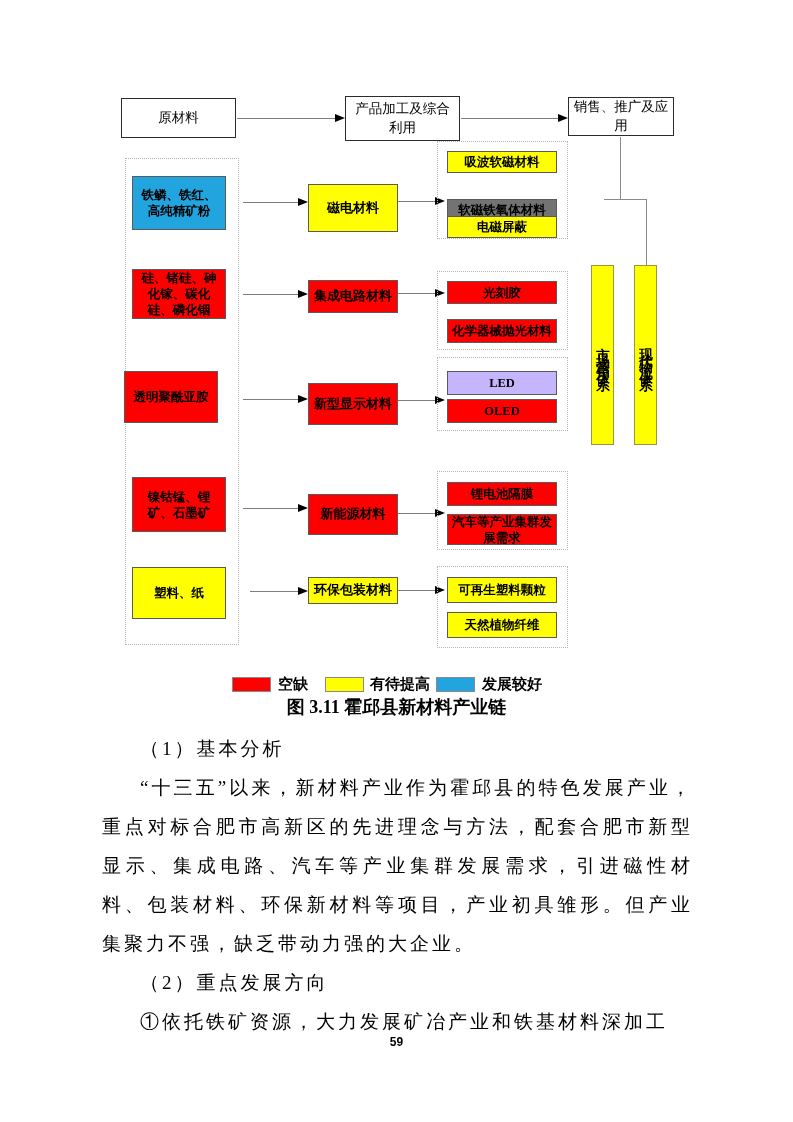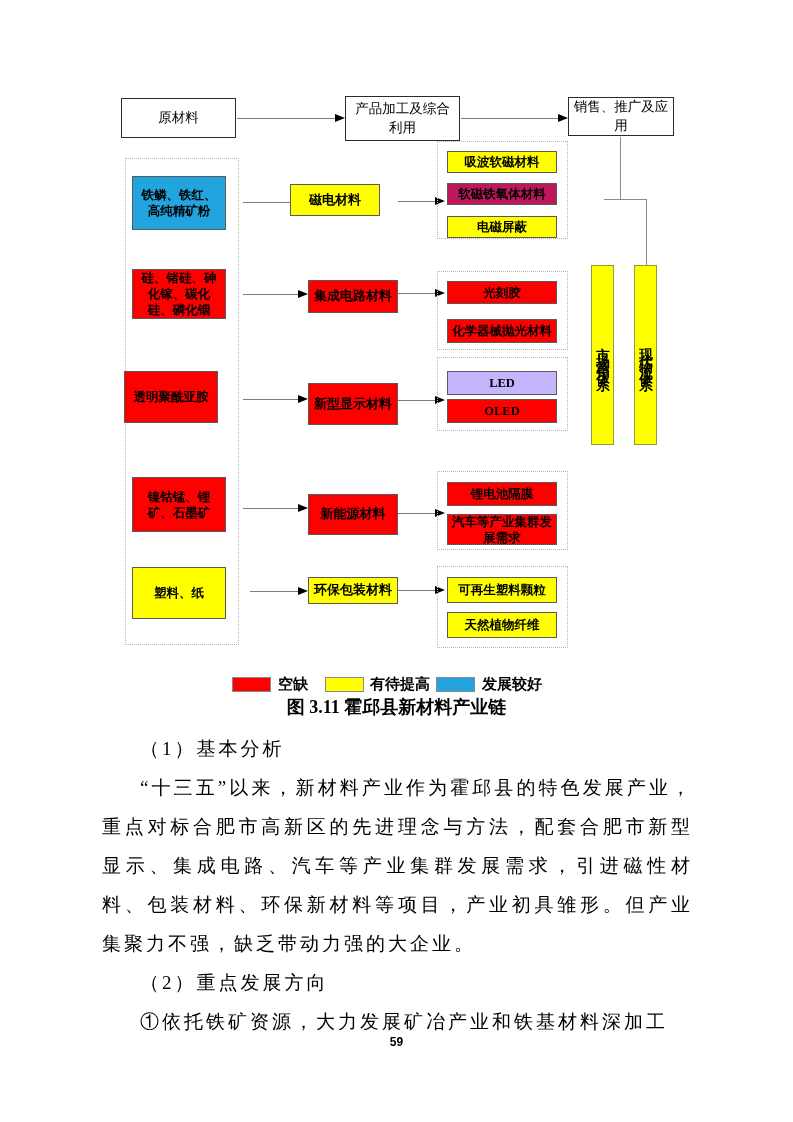--- a/index.html
+++ b/index.html
@@ -57,25 +57,25 @@
     <div class="hline" style="left:604px;top:199px;width:43px;"></div>
     <div class="vline" style="left:646px;top:199px;height:66px;"></div>
 
     <div class="vbar" style="left: 591px; top: 265px; width: 23px; height: 180px; background: rgb(255, 255, 0);">市场营销体系</div>
     <div class="vbar" style="left: 634px; top: 265px; width: 23px; height: 180px; background: rgb(255, 255, 0);">现代物流体系</div>
 
     <div class="dashed" style="left:125px;top:158px;width:114px;height:487px;"></div>
 
     <div class="box fs12" style="left: 132px; top: 176px; width: 94px; height: 54px; background: rgb(34, 165, 223);">铁鳞、铁红、高纯精矿粉</div>
     <div class="arrow" style="left:243px;top:202px;width:63px;"></div>
-    <div class="box fs13" style="left: 290px; top: 184px; width: 90px; height: 32px; background: rgb(255, 255, 0);">磁电材料</div>
+    <div class="box fs13" style="left: 308px; top: 184px; width: 90px; height: 48px; background: rgb(255, 255, 0);">磁电材料</div>
     <div class="arrow" style="left:398px;top:201px;width:45px;"></div>
     <div class="dashed" style="left:437px;top:141px;width:131px;height:98px;"></div>
     <div class="box fs12" style="left: 447px; top: 151px; width: 110px; height: 22px; background: rgb(255, 255, 0);">吸波软磁材料</div>
-    <div class="box fs12" style="left: 447px; top: 183px; width: 110px; height: 22px; background: #be185d;">软磁铁氧体材料</div>
+    <div class="box fs12" style="left: 447px; top: 199px; width: 110px; height: 22px; background: #737373;">软磁铁氧体材料</div>
     <div class="box fs12" style="left: 447px; top: 216px; width: 110px; height: 22px; background: rgb(255, 255, 0);">电磁屏蔽</div>
 
     <div class="box fs12" style="left: 132px; top: 269px; width: 94px; height: 50px; background: rgb(254, 0, 0);">硅、锗硅、砷化镓、碳化硅、磷化铟</div>
     <div class="arrow" style="left:243px;top:294px;width:63px;"></div>
     <div class="box fs13" style="left: 308px; top: 280px; width: 90px; height: 33px; background: rgb(254, 0, 0); text-align: right;">集成电路材料</div>
     <div class="arrow" style="left:398px;top:293px;width:45px;"></div>
     <div class="dashed" style="left:437px;top:271px;width:131px;height:79px;"></div>
     <div class="box fs12" style="left: 447px; top: 281px; width: 110px; height: 23px; background: rgb(254, 0, 0);">光刻胶</div>
     <div class="box fs12" style="left: 447px; top: 319px; width: 110px; height: 24px; background: rgb(254, 0, 0);">化学器械抛光材料</div>
 

